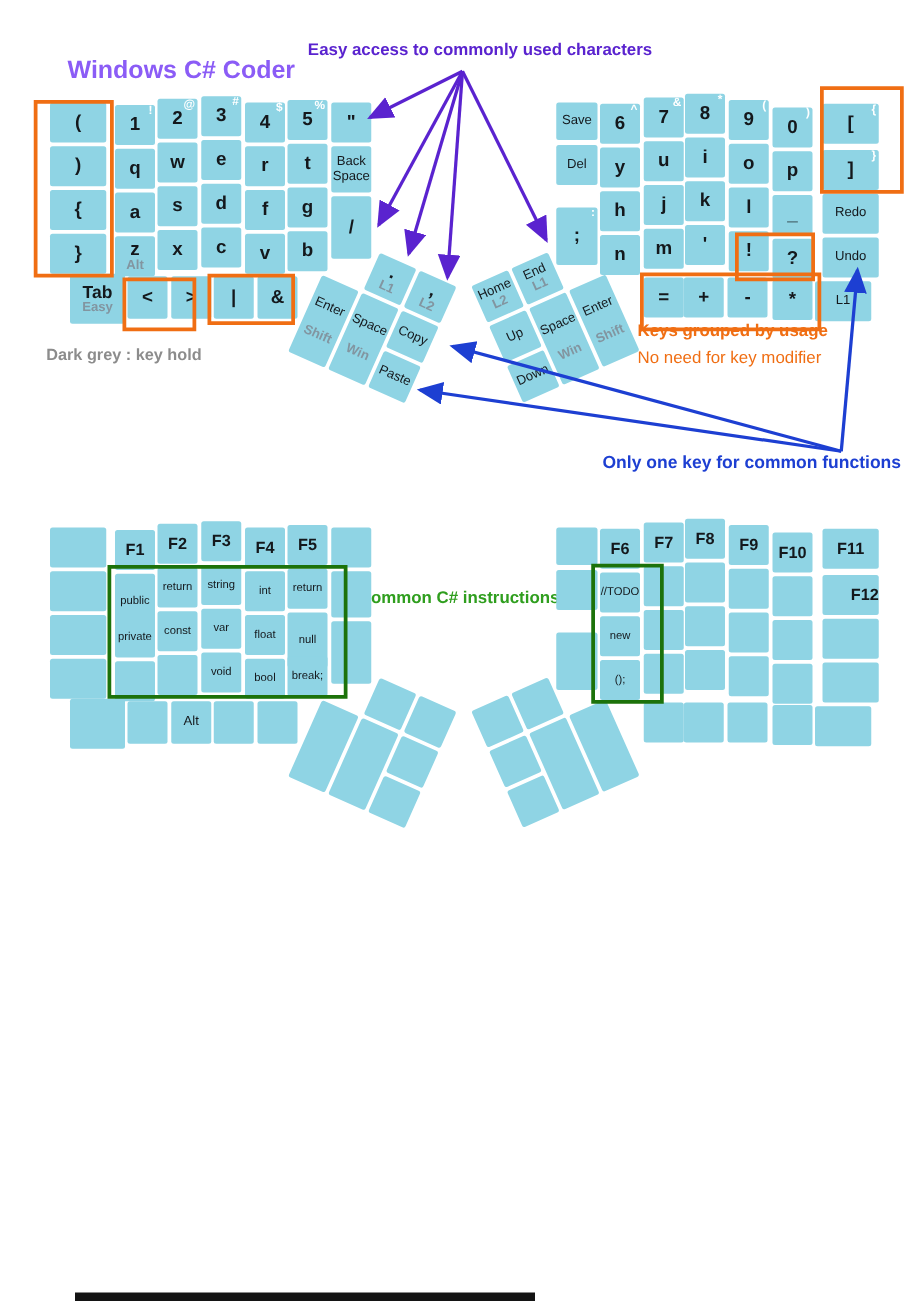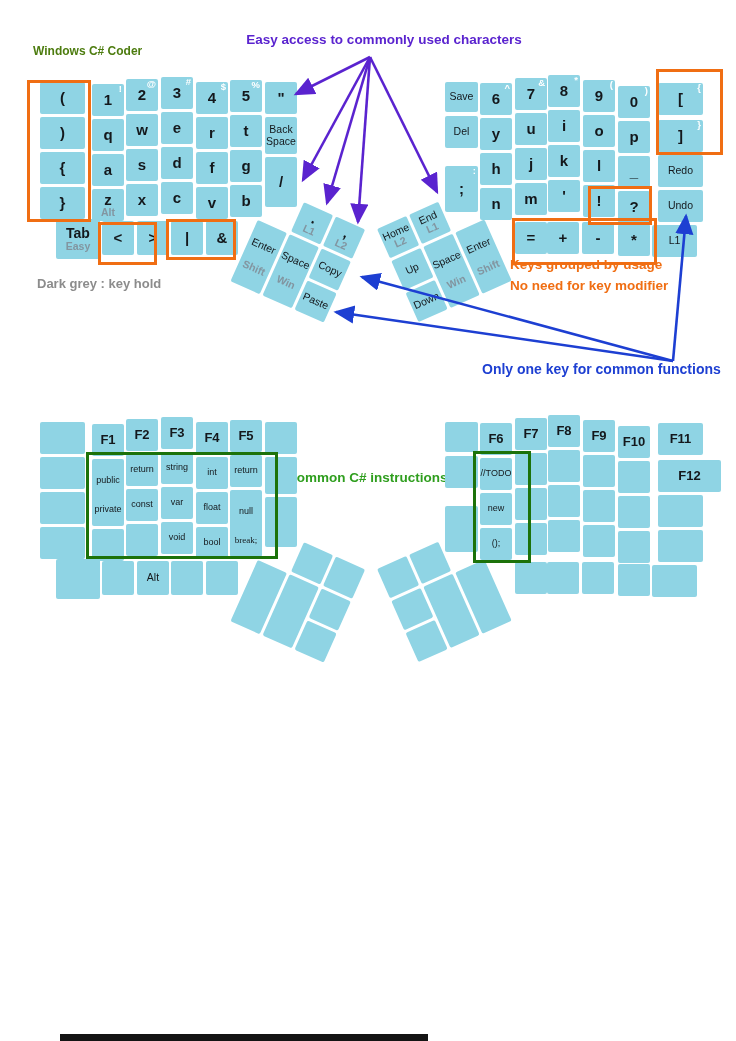--- a/index.html
+++ b/index.html
@@ -16,27 +16,27 @@
   .k-tab  .main{font-size:14px;font-weight:700;}
   .sub{font-size:10.5px;font-weight:700;color:var(--hold_text,#8295a0);line-height:11px;}
   .sup{position:absolute;top:0px;right:2px;font-size:9.5px;font-weight:700;
        color:var(--sup_text,#fff);line-height:10px;}
   .tall{justify-content:center;gap:13px;}
   .thumb{position:absolute;width:105px;height:105px;transform-origin:0 0;}
   .hl{position:absolute;border:3px solid;background:transparent;pointer-events:none;}
   .hl-orange{border-color:var(--orange,#f06e13);}
   .hl-green{border-color:var(--green_box,#1c720a);}
   .ann{position:absolute;line-height:1.25;}
-  .t-title{left:33px;font-size:12px;font-weight:700;color:#4d7c0f;}
+  .t-title{left:54px;font-size:20px;font-weight:700;color:#8b5cf6;}
   #title1{top:44px;}
   #title2{top:378px;}
   #easy{left:240px;top:32px;width:288px;text-align:center;font-size:13.5px;font-weight:600;
         color:var(--purple,#5a23cf);}
   #grouped1{left:510px;top:257px;font-size:13.5px;font-weight:600;color:var(--orange,#f06e13);}
-  #grouped2{left:510px;top:278px;font-size:13.5px;font-weight:700;color:var(--orange,#f06e13);text-align:center;}
+  #grouped2{left:510px;top:278px;font-size:13.5px;font-weight:400;color:var(--orange,#f06e13);text-align:center;}
   #onlyone{left:482px;top:361px;font-size:14px;font-weight:600;color:var(--blue,#1d3fd2);}
   #darkgrey{left:37px;top:276px;font-size:13px;font-weight:700;color:#8c8c8c;}
   #commoncs{left:287px;top:470px;font-size:13.5px;font-weight:600;color:var(--green_text,#2f9e1e);}
   #arrows{position:absolute;left:0;top:0;pointer-events:none;}
   #arrows .pl{stroke:var(--purple,#5a23cf);stroke-width:2.6;fill:none;}
   #arrows .bl{stroke:var(--blue,#1d3fd2);stroke-width:2.6;fill:none;}
   #mk-p path{fill:var(--purple,#5a23cf);}
   #mk-b path{fill:var(--blue,#1d3fd2);}
   #footer-bar{position:absolute;left:60px;top:1034px;width:368px;height:7px;background:#141414;}
 </style>
@@ -360,21 +360,21 @@
       </div>
       <div class="key k-fn" style="left: 230px; top: 420px; width: 32px; height: 32px;">
         <span class="main">F5</span>
       </div>
       <div class="key k-small" style="left: 230px; top: 455px; width: 32px; height: 32px;">
         <span class="main">return</span>
       </div>
       <div class="key k-small" style="left: 230px; top: 490px; width: 32px; height: 44px;">
         <span class="main">null</span>
       </div>
-      <div class="key k-small" style="left: 230px; top: 525px; width: 32px; height: 32px; font-family: Liberation Serif, serif;">
+      <div class="key k-small" style="left: 230px; top: 525px; width: 32px; height: 32px;">
         <span class="main">break;</span>
       </div>
       <div class="key k-sym" style="left: 265px; top: 422px; width: 32px; height: 32px;"></div>
       <div class="key k-sym" style="left: 265px; top: 457px; width: 32px; height: 37px;"></div>
       <div class="key k-sym" style="left: 265px; top: 497px; width: 32px; height: 50px;"></div>
       <div class="key k-sym" style="left: 56px; top: 559px; width: 44px; height: 40px;"></div>
       <div class="key k-sym" style="left: 102px; top: 561px; width: 32px; height: 34px;"></div>
       <div class="key k-word" style="left: 137px; top: 561px; width: 32px; height: 34px;">
         <span class="main">Alt</span>
       </div>
@@ -415,21 +415,21 @@
       <div class="key k-sym" style="left: 583px; top: 525px; width: 32px; height: 32px;"></div>
       <div class="key k-fn" style="left: 618px; top: 426px; width: 32px; height: 32px;">
         <span class="main">F10</span>
       </div>
       <div class="key k-sym" style="left: 618px; top: 461px; width: 32px; height: 32px;"></div>
       <div class="key k-sym" style="left: 618px; top: 496px; width: 32px; height: 32px;"></div>
       <div class="key k-sym" style="left: 618px; top: 531px; width: 32px; height: 32px;"></div>
       <div class="key k-fn" style="left: 658px; top: 423px; width: 45px; height: 32px;">
         <span class="main">F11</span>
       </div>
-      <div class="key k-fn" style="left: 658px; top: 460px; width: 63px; height: 32px;">
+      <div class="key k-fn" style="left: 658px; top: 460px; width: 45px; height: 32px; align-items: flex-end;">
         <span class="main">F12</span>
       </div>
       <div class="key k-sym" style="left: 658px; top: 495px; width: 45px; height: 32px;"></div>
       <div class="key k-sym" style="left: 658px; top: 530px; width: 45px; height: 32px;"></div>
       <div class="key k-sym" style="left: 515px; top: 562px; width: 32px; height: 32px;"></div>
       <div class="key k-sym" style="left: 547px; top: 562px; width: 32px; height: 32px;"></div>
       <div class="key k-sym" style="left: 582px; top: 562px; width: 32px; height: 32px;"></div>
       <div class="key k-sym" style="left: 618px; top: 564px; width: 32px; height: 32px;"></div>
       <div class="key k-sym" style="left: 652px; top: 565px; width: 45px; height: 32px;"></div>
       <div class="thumb" style="left: 272px; top: 528px; transform: rotate(24deg);">

